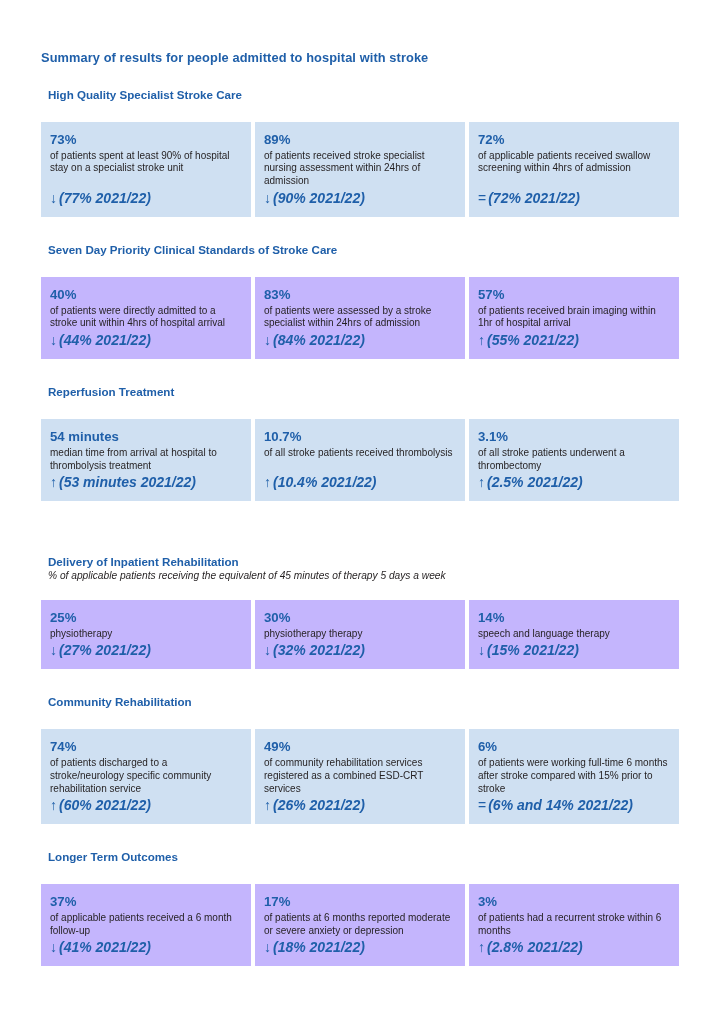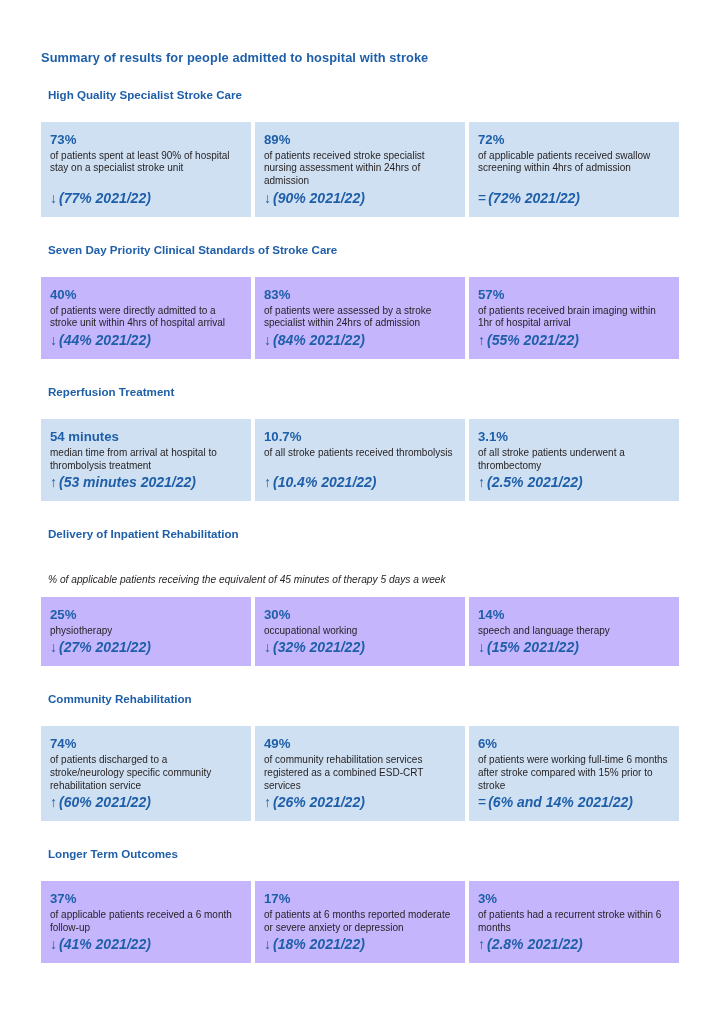--- a/index.html
+++ b/index.html
@@ -46,29 +46,29 @@
     font-size: 11.6px;
     font-weight: bold;
     color: #1f5fa9;
     line-height: 1.3;
     padding-top: 3px;
     padding-bottom: 20px;
     white-space: nowrap;
   }
   .section-title.with-sub {
     padding-bottom: 1px;
+    margin-top: 28px;
   }
   .section-sub {
     font-size: 10.2px;
     font-style: italic;
     color: #231f20;
     line-height: 1.25;
-    padding-bottom: 10px;
-    white-space: nowrap;
-    margin-top: 32px;
+    padding-bottom: 17px;
+    white-space: nowrap;
   }
   .row {
     display: flex;
     width: 100%;
     gap: 4px;
     align-items: stretch;
   }
   .card {
     flex: 1 1 0;
     min-width: 0;
@@ -193,21 +193,21 @@
           <div class="section-sub">% of applicable patients receiving the equivalent of 45 minutes of therapy 5 days a week</div>
         </div>
         <div class="row">
           <div class="card">
             <div class="card-value">25%</div>
             <div class="card-desc">physiotherapy</div>
             <div class="card-compare"><span class="arrow">↓</span><span>(27% 2021/22)</span></div>
           </div>
           <div class="card">
             <div class="card-value">30%</div>
-            <div class="card-desc">occupational working</div>
+            <div class="card-desc">physiotherapy therapy</div>
             <div class="card-compare"><span class="arrow">↓</span><span>(32% 2021/22)</span></div>
           </div>
           <div class="card">
             <div class="card-value">14%</div>
             <div class="card-desc">speech and language therapy</div>
             <div class="card-compare"><span class="arrow">↓</span><span>(15% 2021/22)</span></div>
           </div>
         </div>
       </div>
       <div class="spacer-row"></div>

